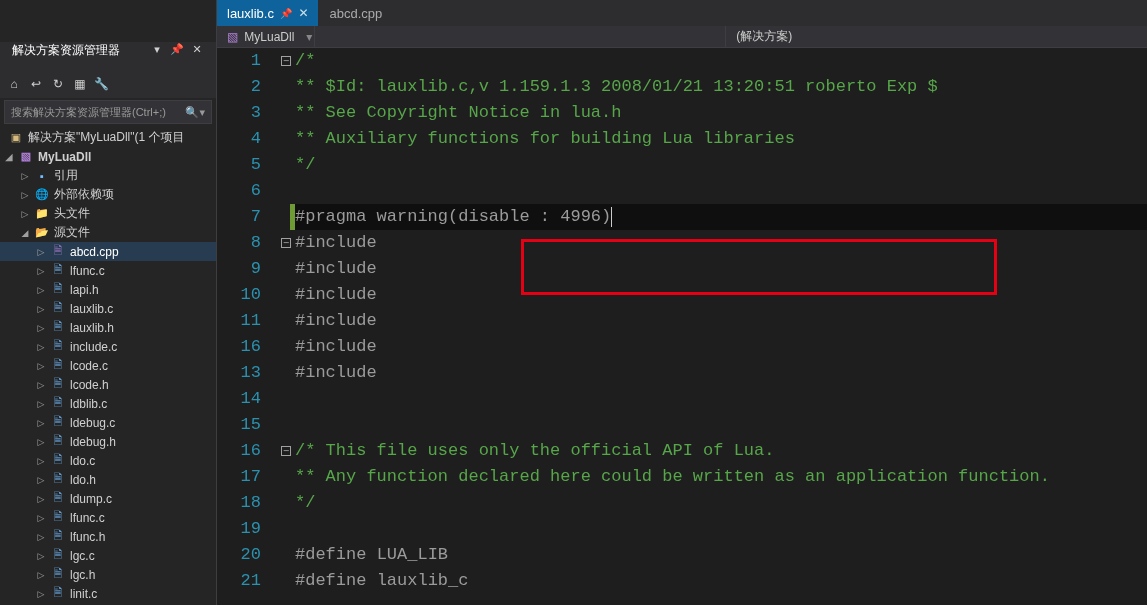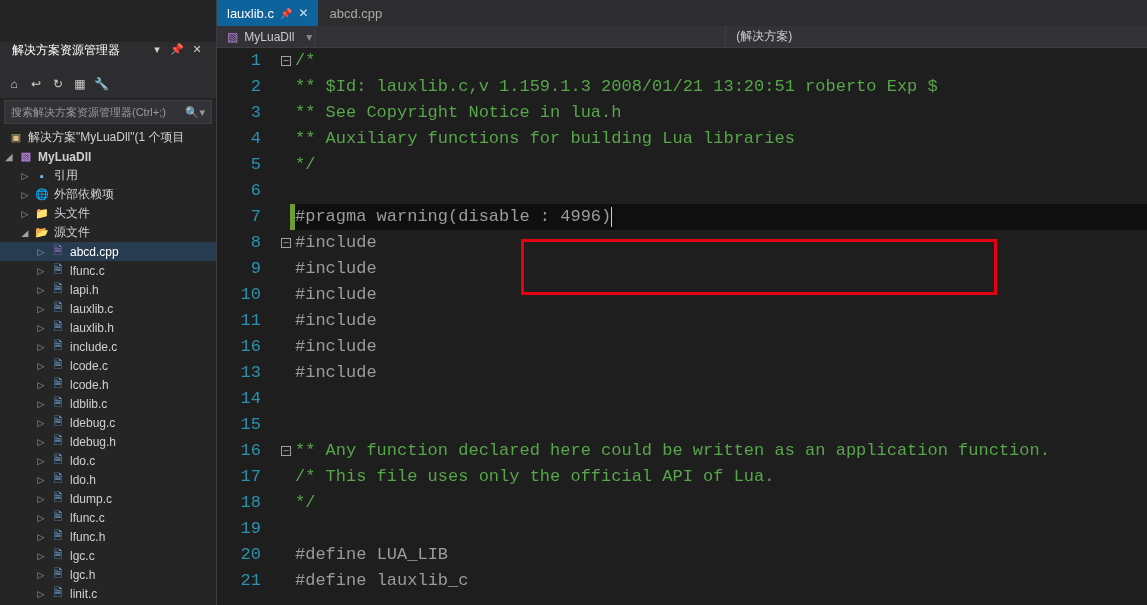--- a/index.html
+++ b/index.html
@@ -450,22 +450,22 @@
         <div class="cl"></div>
         <div class="cl cursor-line"><span class="mod-mark"></span><span class="pragma">#pragma warning(disable : 4996)</span><span class="caret"></span></div>
         <div class="cl"><span class="include-kw">#include </span><span class="include-file"><ctype.h></ctype.h></span></div>
         <div class="cl"><span class="include-kw">#include </span><span class="include-file"><errno.h></errno.h></span></div>
         <div class="cl"><span class="include-kw">#include </span><span class="include-file"><stdarg.h></stdarg.h></span></div>
         <div class="cl"><span class="include-kw">#include </span><span class="include-file"><stdio.h></stdio.h></span></div>
         <div class="cl"><span class="include-kw">#include </span><span class="include-file"><stdlib.h></stdlib.h></span></div>
         <div class="cl"><span class="include-kw">#include </span><span class="include-file"><string.h></string.h></span></div>
         <div class="cl"></div>
         <div class="cl"></div>
+        <div class="cl"><span class="comment">/* This file uses only the official API of Lua.</span></div>
         <div class="cl"><span class="comment">** Any function declared here could be written as an application function.</span></div>
-        <div class="cl"><span class="comment">/* This file uses only the official API of Lua.</span></div>
         <div class="cl"><span class="comment">*/</span></div>
         <div class="cl"></div>
         <div class="cl"><span class="define-kw">#define </span><span class="include-file">LUA_LIB</span></div>
         <div class="cl"><span class="define-kw">#define </span><span class="include-file">lauxlib_c</span></div>
       </div>
     <div class="red-box"></div>
   </div>
 </div>
 
 </body></html>

